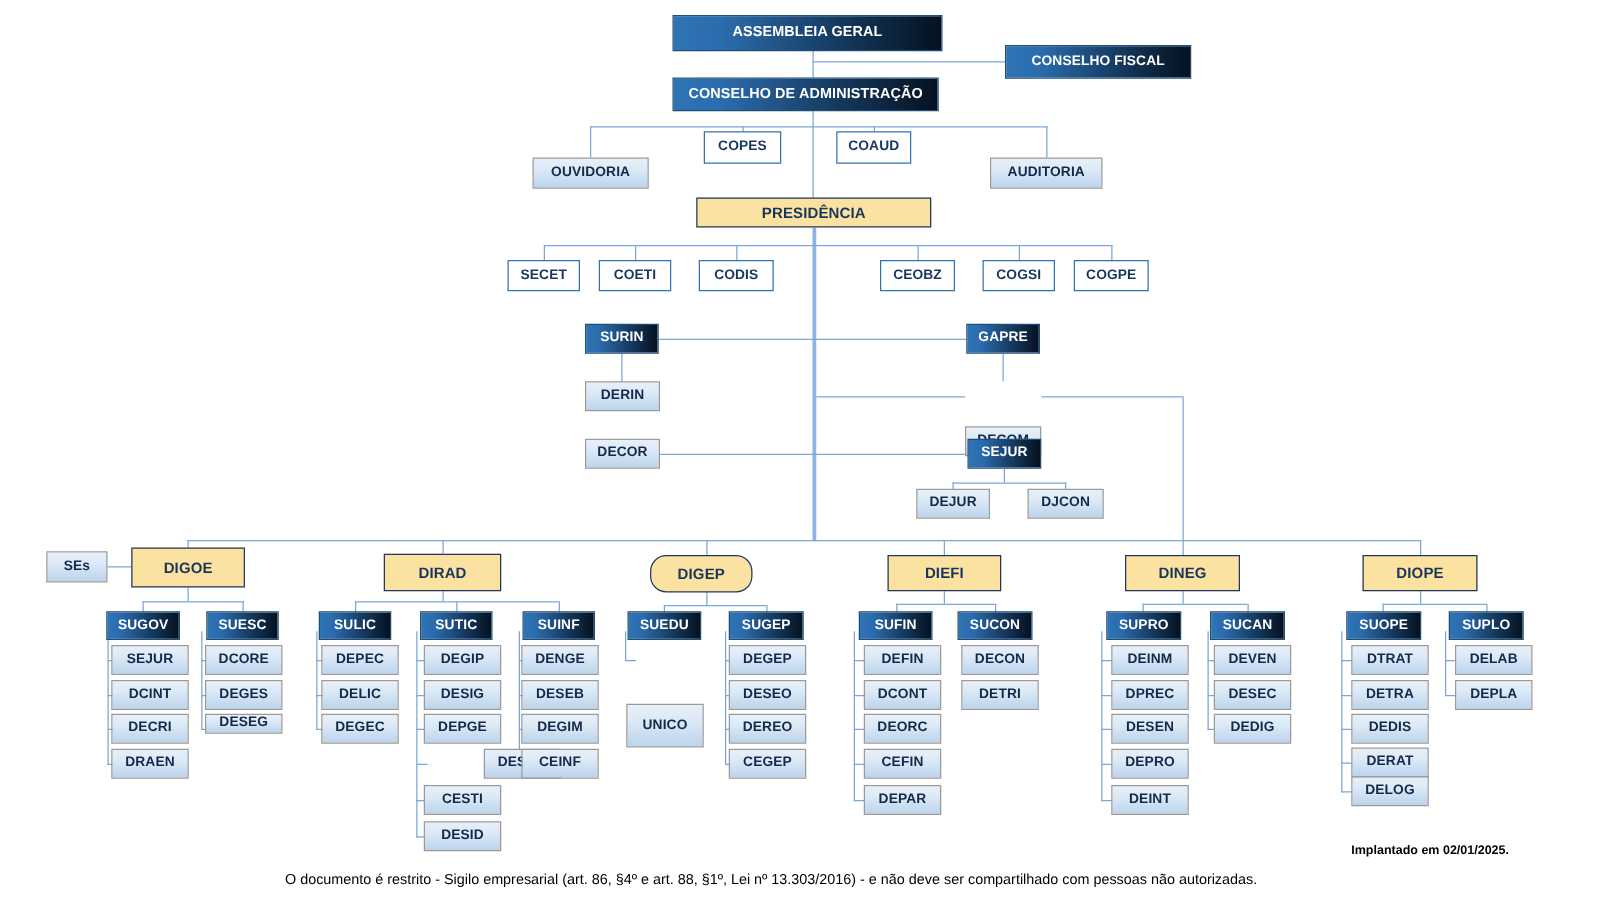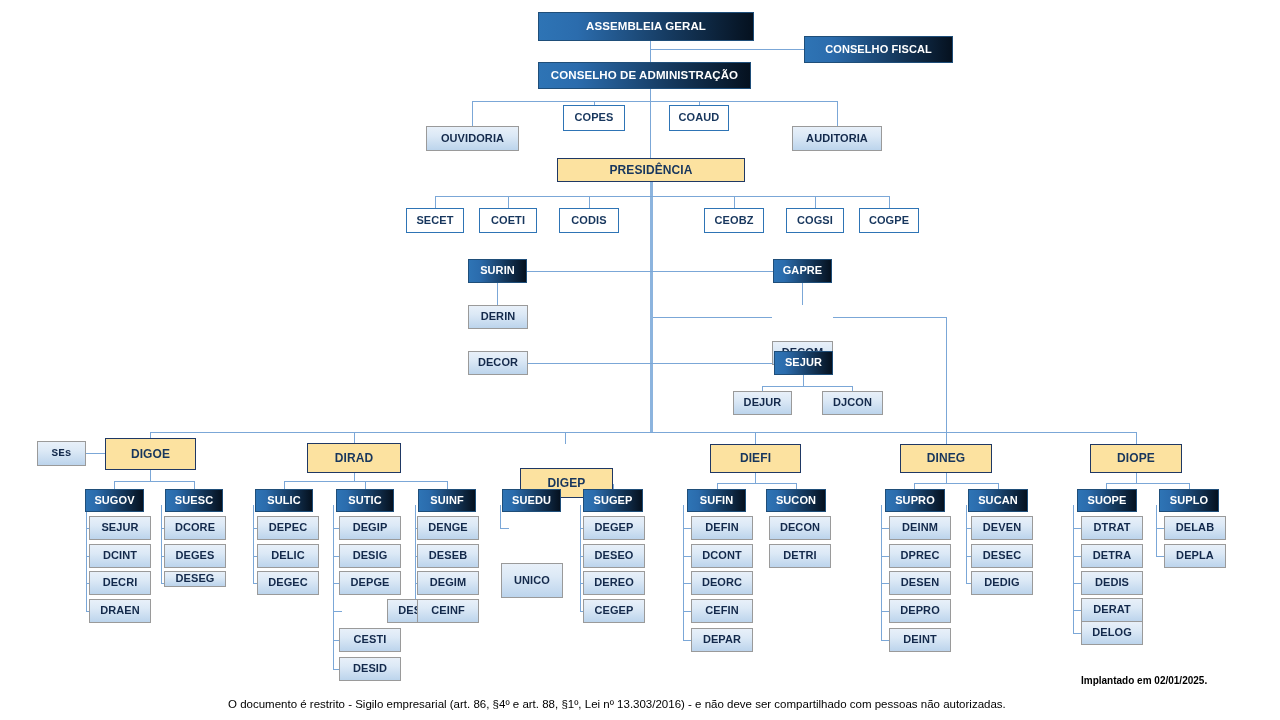--- a/index.html
+++ b/index.html
@@ -218,24 +218,24 @@
 
   <div class="box navy" style="left:468px;top:259px;width:59px;height:24px;">SURIN</div>
   <div class="box navy" style="left:773px;top:259px;width:59px;height:24px;">GAPRE</div>
   <div class="box lblue" style="left:468px;top:305px;width:60px;height:24px;">DERIN</div>
   <div class="box lblue" style="left:772px;top:305px;width:61px;height:24px;margin-top:36px;">DECOM</div>
   <div class="box lblue" style="left:468px;top:351px;width:60px;height:24px;">DECOR</div>
   <div class="box navy" style="left:774px;top:351px;width:59px;height:24px;">SEJUR</div>
   <div class="box lblue" style="left:733px;top:391px;width:59px;height:24px;">DEJUR</div>
   <div class="box lblue" style="left:822px;top:391px;width:61px;height:24px;">DJCON</div>
 
-  <div class="box lblue" style="left:37px;top:441px;width:49px;height:25px;font-family:Liberation Mono, monospace;">SEs</div>
+  <div class="box lblue" style="left:37px;top:441px;width:49px;height:25px;">SEs</div>
   <div class="box yellow" style="left:105px;top:438px;width:91px;height:32px;">DIGOE</div>
   <div class="box yellow" style="left:307px;top:443px;width:94px;height:30px;">DIRAD</div>
-  <div class="box yellow" style="left:520px;top:468px;width:93px;height:30px;">DIGEP</div>
+  <div class="box yellow" style="left:520px;top:444px;width:82px;height:30px;border-radius:13px;">DIGEP</div>
   <div class="box yellow" style="left:710px;top:444px;width:91px;height:29px;">DIEFI</div>
   <div class="box yellow" style="left:900px;top:444px;width:92px;height:29px;">DINEG</div>
   <div class="box yellow" style="left:1090px;top:444px;width:92px;height:29px;">DIOPE</div>
 
   <div class="box navy" style="left:85px;top:489px;width:59px;height:23px;">SUGOV</div>
   <div class="box navy" style="left:165px;top:489px;width:58px;height:23px;">SUESC</div>
   <div class="box navy" style="left:255px;top:489px;width:58px;height:23px;">SULIC</div>
   <div class="box navy" style="left:336px;top:489px;width:58px;height:23px;">SUTIC</div>
   <div class="box navy" style="left:418px;top:489px;width:58px;height:23px;">SUINF</div>
   <div class="box navy" style="left:502px;top:489px;width:59px;height:23px;">SUEDU</div>

